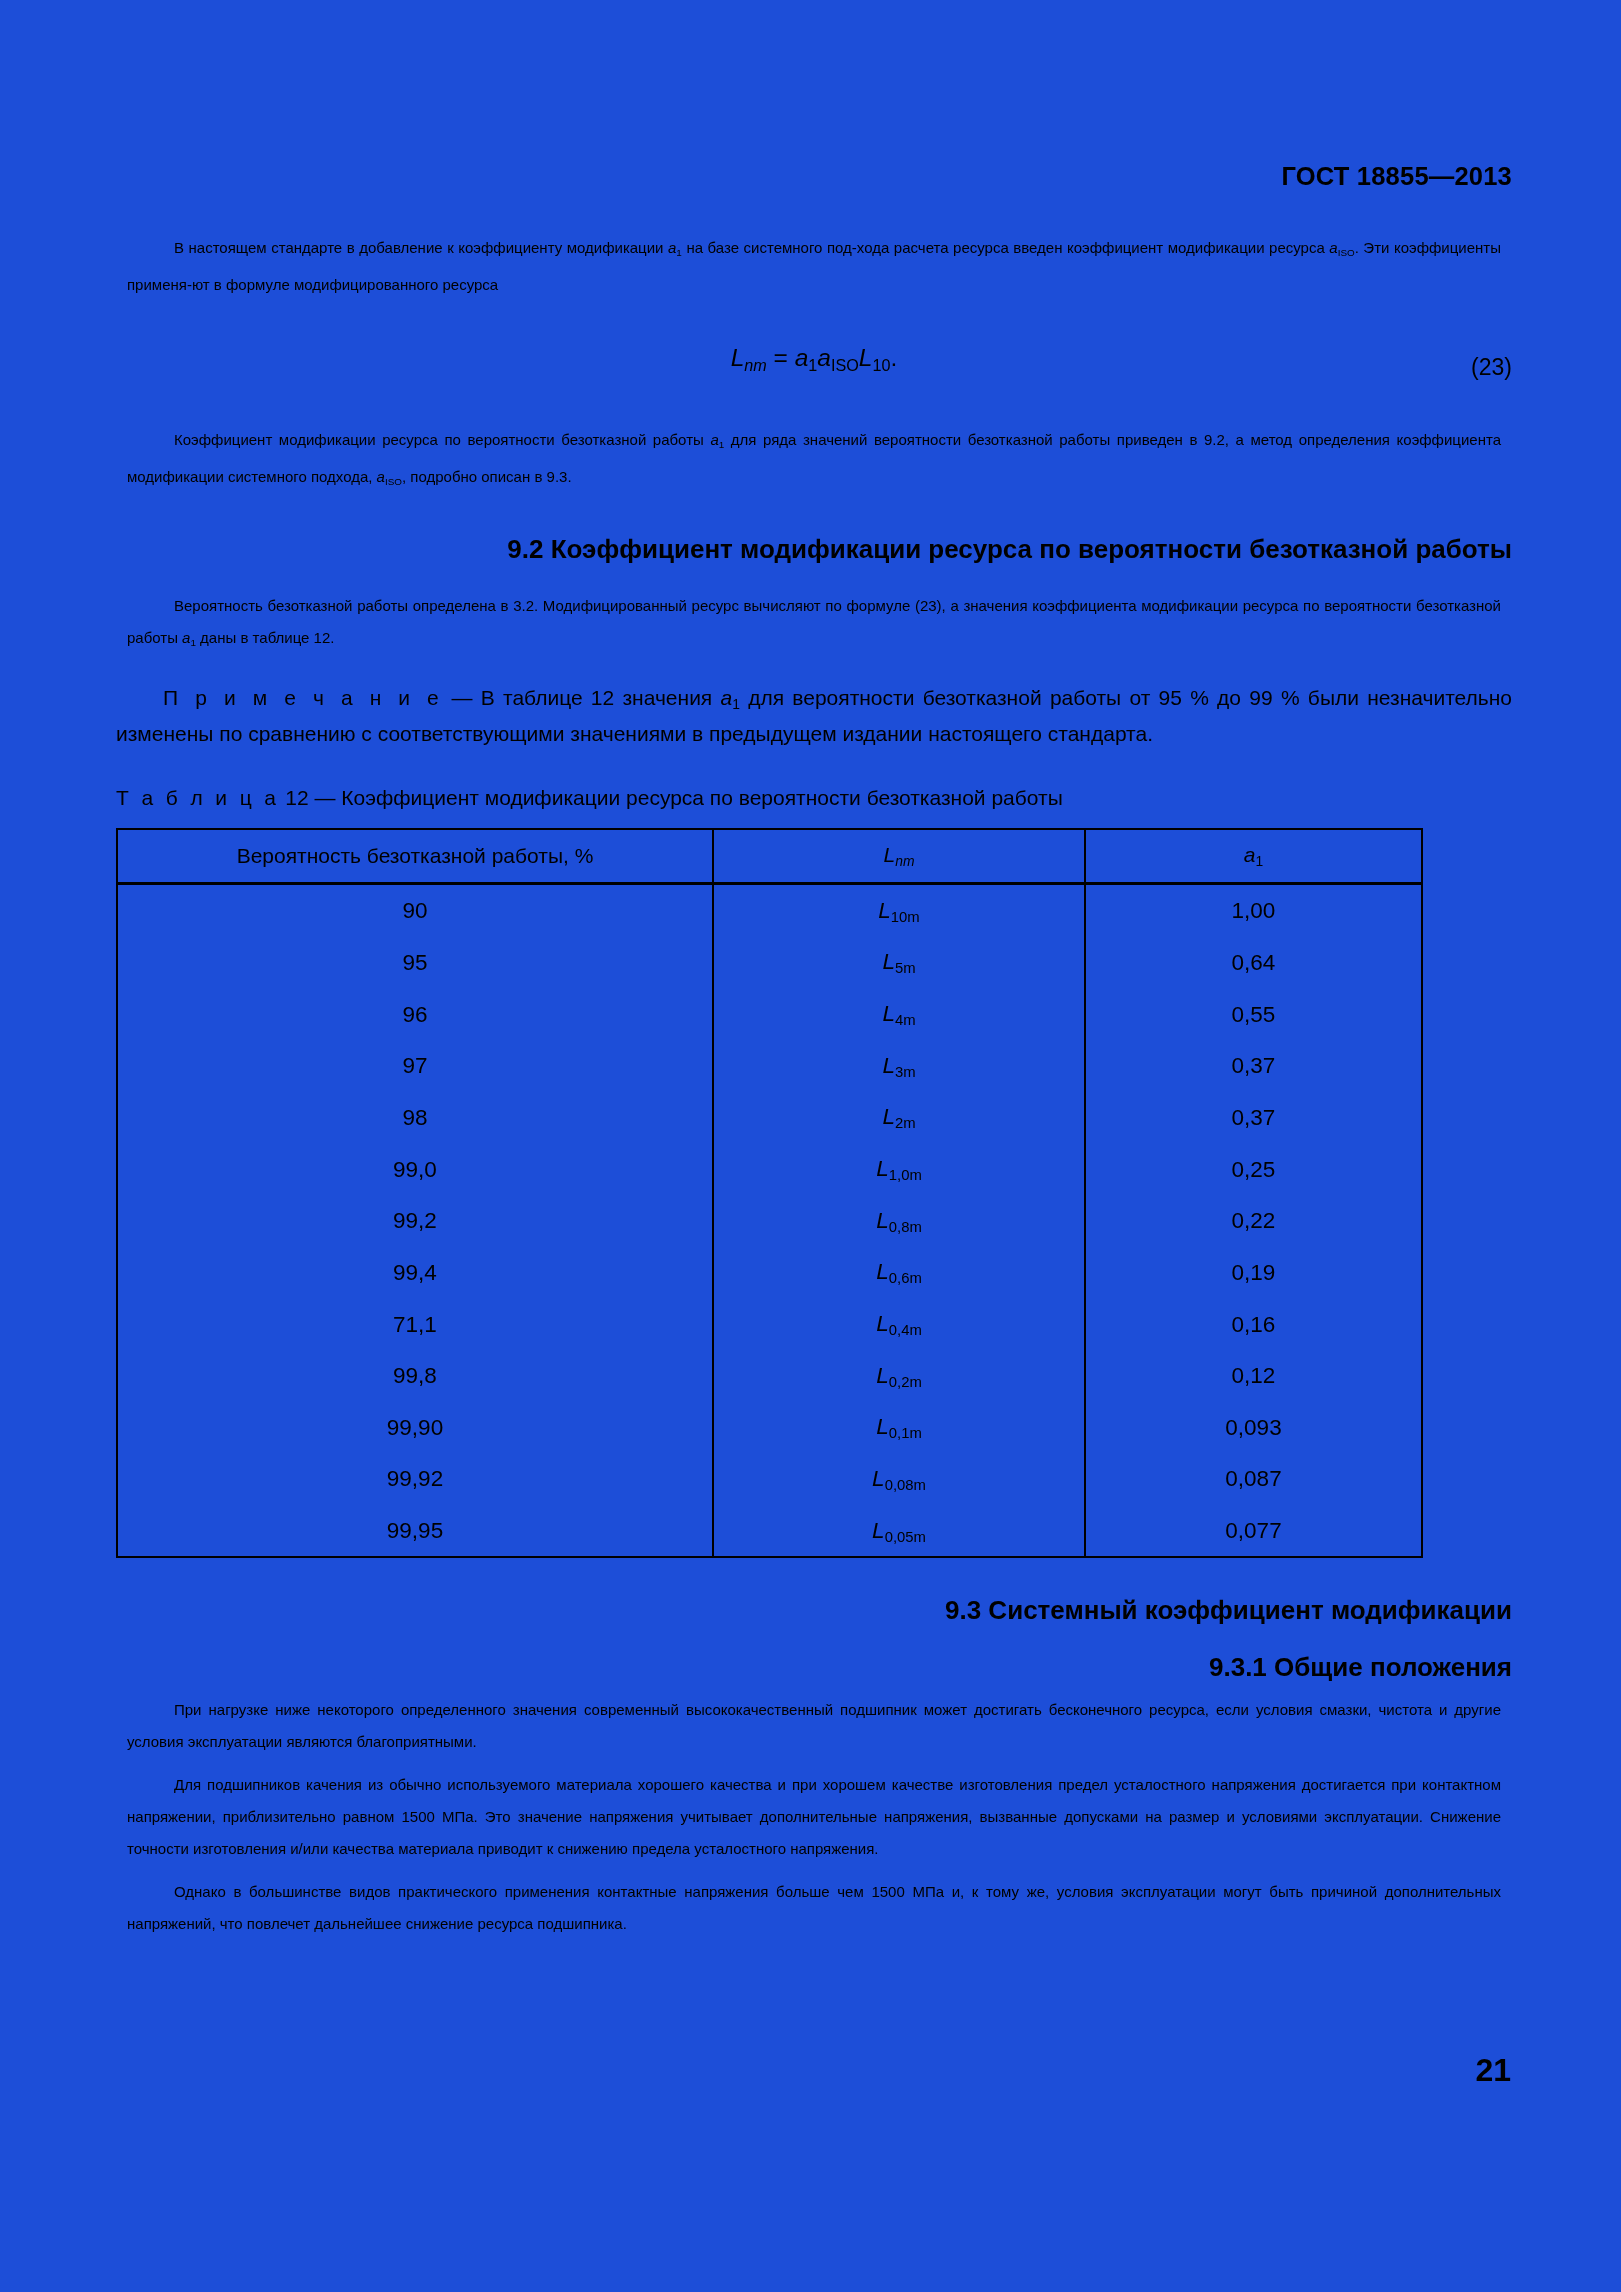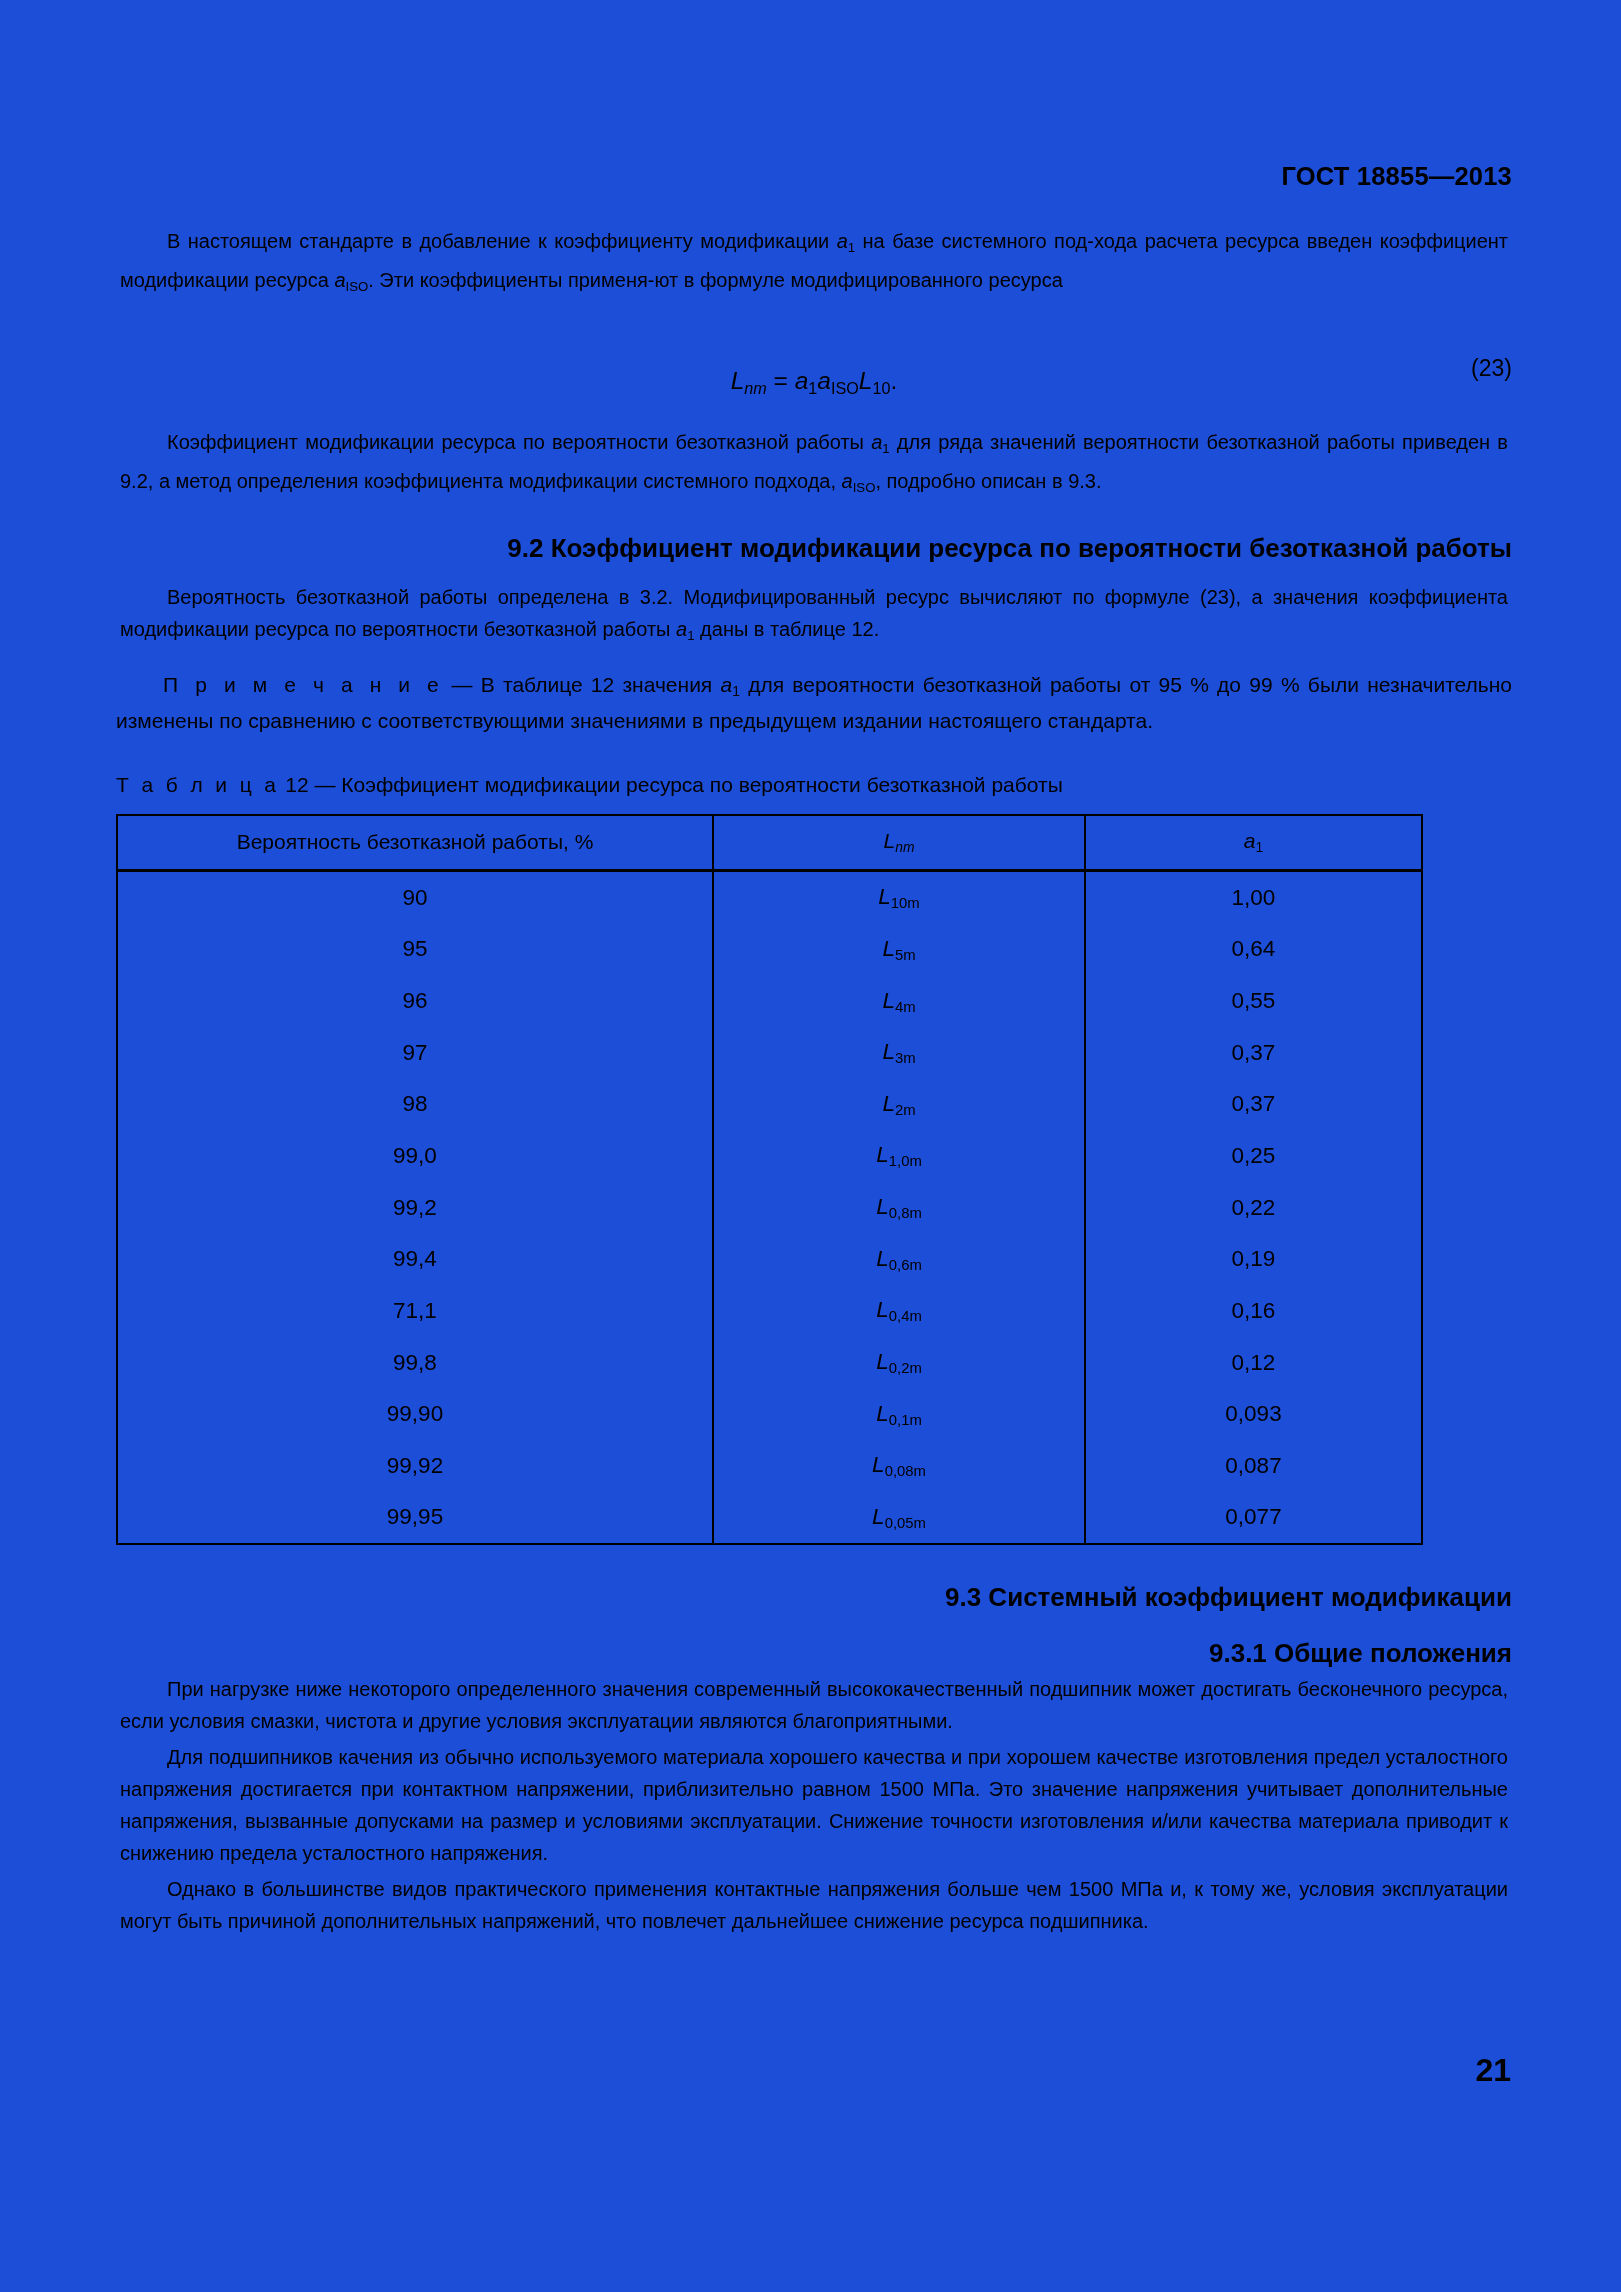--- a/index.html
+++ b/index.html
@@ -33,25 +33,25 @@
     right: 0;
     top: 162px;
     font-size: 25.5px;
     font-weight: bold;
     letter-spacing: 0.2px;
     white-space: nowrap;
   }
 
   
   .para {
-    font-size: 20px;
+    font-size: 15px;
     line-height: 32px;
     text-align: justify;
     text-justify: inter-word;
-    margin: 4px;
+    margin: 11px;
     hyphens: manual;
   }
   .para.indent {
     text-indent: 47px;
   }
   .gap-sm { height: 13.7px; }
   .gap-md { height: 25.5px; }
   .gap-lg { height: 37px; }
 
   
@@ -59,21 +59,21 @@
     position: relative;
     font-size: 23.5px;
     height: 57px;
     margin-top: 41px;
     margin-bottom: 25.5px;
   }
   .formula-body {
     position: absolute;
     left: 50%;
     transform: translateX(-50%);
-    top: 24px;
+    top: 2px;
     white-space: nowrap;
     font-size: 24.5px;
   }
   .formula-num {
     position: absolute;
     right: 0;
     top: 11.8px;
     font-size: 23px;
   }
   .ital { font-style: italic; }

